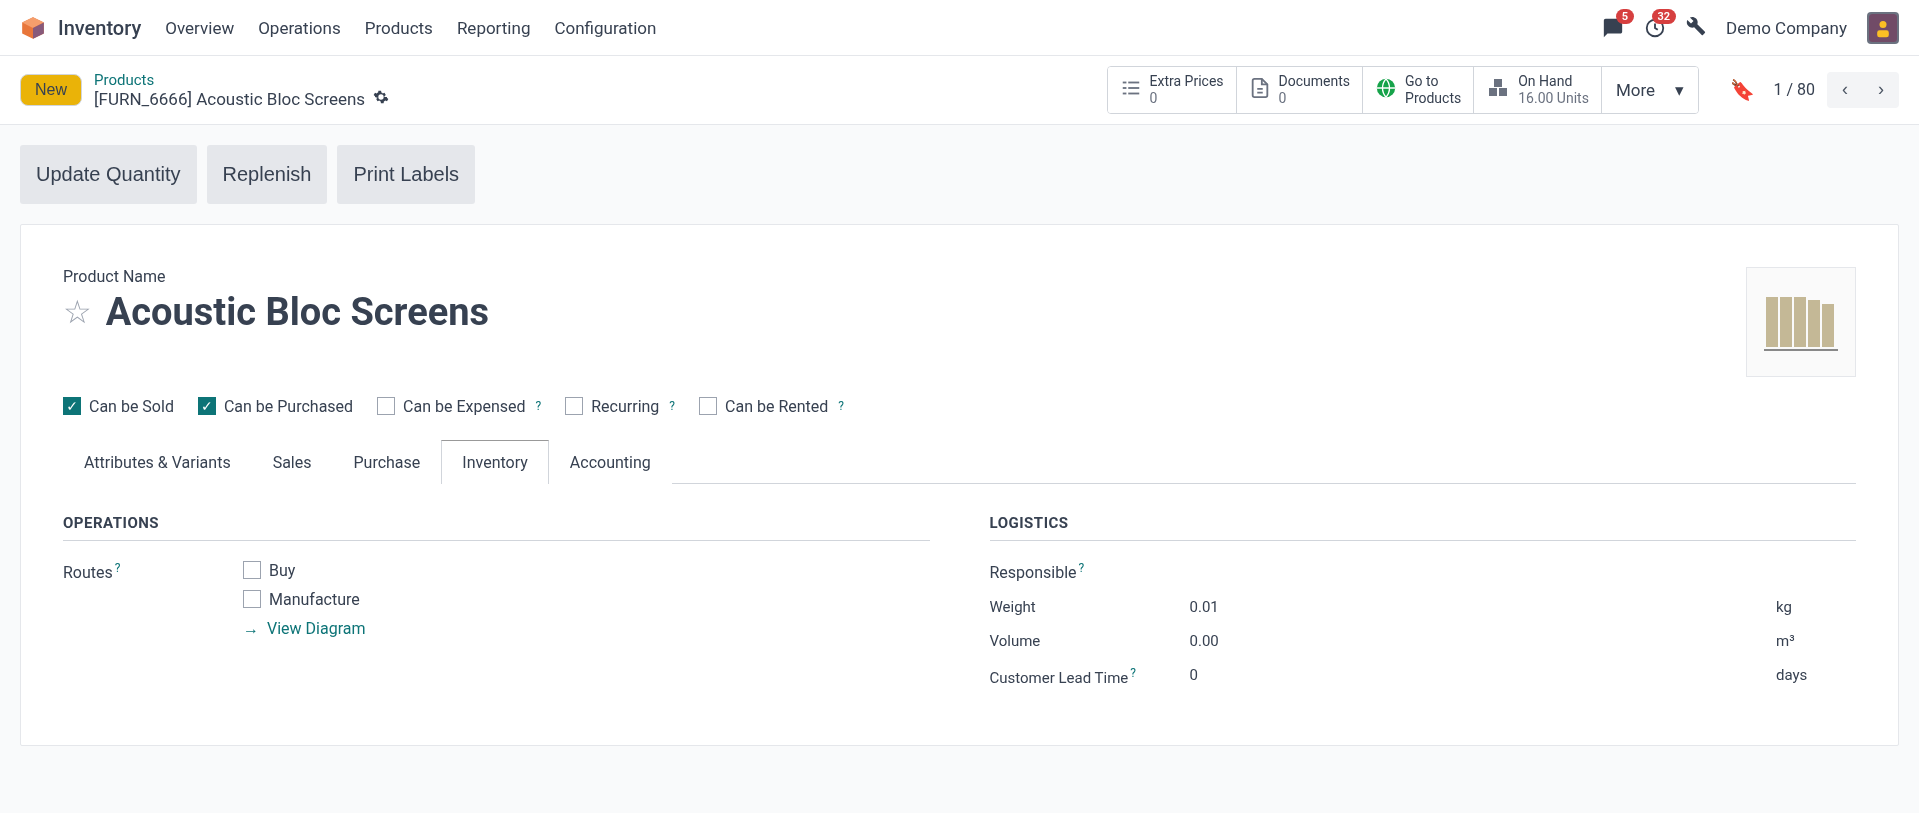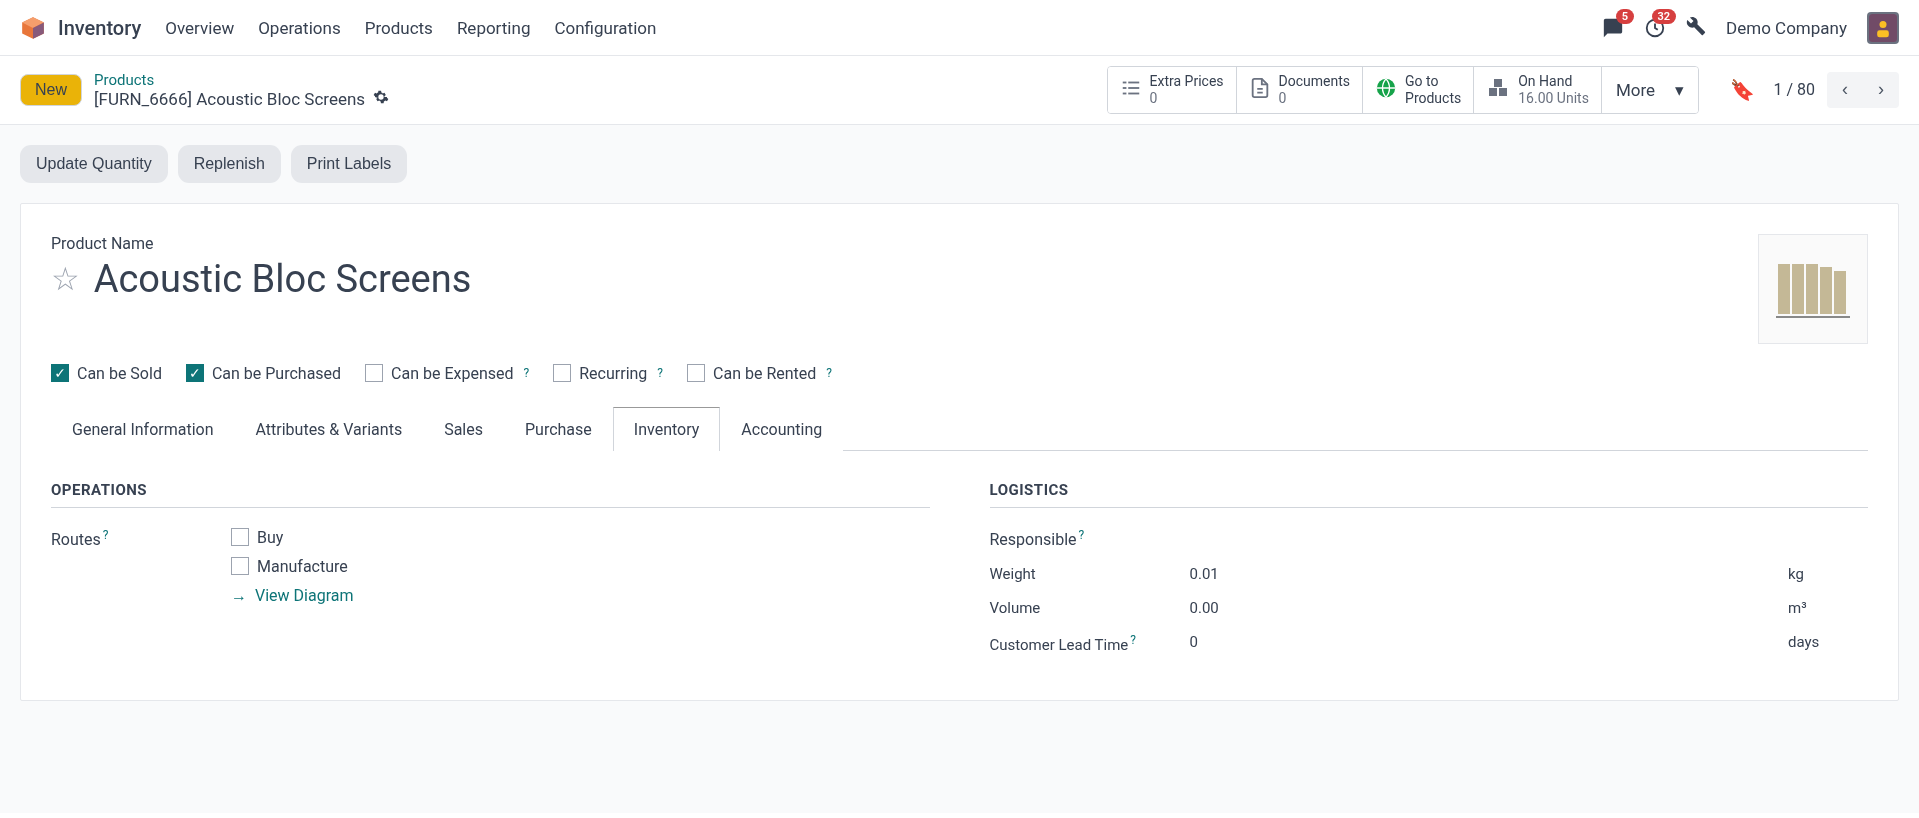--- a/index.html
+++ b/index.html
@@ -30,29 +30,29 @@
 .pager { display: flex; align-items: center; gap: 12px; margin-left: 20px; }
 .pager-info { font-size: 16px; color: #374151; }
 .pager-btns { display: flex; }
 .pager-btn { width: 36px; height: 36px; background: #f3f4f6; border: none; display: flex; align-items: center; justify-content: center; cursor: pointer; font-size: 18px; color: #4b5563; }
 .pager-btn:first-child { border-radius: 4px 0 0 4px; }
 .pager-btn:last-child { border-radius: 0 4px 4px 0; }
 .bookmark-icon { font-size: 20px; color: #374151; margin-right: 6px; }
 
 .content { padding: 20px; background: #f9fafb; min-height: calc(100vh - 130px); }
 .actions-row { display: flex; gap: 10px; margin-bottom: 20px; }
-.action-btn { background: #e5e7eb; border: none; padding: 10px 16px; border-radius: 11px; font-size: 16px; color: #374151; cursor: pointer; }
-
-.card { background: #fff; border: 1px solid #e5e7eb; border-radius: 2px; padding: 30px; }
+.action-btn { background: #e5e7eb; border: none; padding: 18px 16px; border-radius: 3px; font-size: 20px; color: #374151; cursor: pointer; }
+
+.card { background: #fff; border: 1px solid #e5e7eb; border-radius: 2px; padding: 42px; }
 .product-header { display: flex; align-items: flex-start; gap: 12px; margin-bottom: 20px; }
 .product-header-main { flex: 1; }
 .product-label { font-size: 16px; color: #374151; margin-bottom: 4px; }
 .title-row { display: flex; align-items: center; gap: 14px; }
 .star-icon { font-size: 32px; color: #9ca3af; }
-.product-title { font-size: 38px; font-weight: 400; color: #374151; }
+.product-title { font-size: 38px; font-weight: 700; color: #374151; }
 .product-image { width: 110px; height: 110px; border: 1px solid #e5e7eb; display: flex; align-items: center; justify-content: center; background: #fafafa; }
 
 .checks-row { display: flex; gap: 24px; margin-bottom: 24px; flex-wrap: wrap; }
 .check-item { display: flex; align-items: center; gap: 8px; font-size: 16px; }
 .chk { width: 18px; height: 18px; border: 1px solid #9ca3af; display: inline-flex; align-items: center; justify-content: center; }
 .chk.checked { background: #0d7477; border-color: #0d7477; color: #fff; font-size: 14px; }
 .help { color: #0d7477; font-size: 12px; vertical-align: super; margin-left: 2px; }
 
 .tabs { display: flex; border-bottom: 1px solid #d1d5db; margin-bottom: 30px; }
 .tab { padding: 12px 20px; border: 1px solid transparent; border-bottom: none; color: #374151; font-size: 16px; cursor: pointer; background: #fff; margin-bottom: -1px; }
@@ -239,21 +239,20 @@
           <sup class="help">?</sup>
         </label>
       <label class="check-item">
           <span class="chk"></span>
           <span>Can be Rented</span>
           <sup class="help">?</sup>
         </label>
     </div>
 
     <div class="tabs">
-      <div class="tab">General Information</div>
       <div class="tab">Attributes &amp; Variants</div>
       <div class="tab">Sales</div>
       <div class="tab">Purchase</div>
       <div class="tab active">Inventory</div>
       <div class="tab">Accounting</div>
     </div>
 
     <div class="form-grid">
       <div class="form-col">
         <div class="section-title">OPERATIONS</div>

